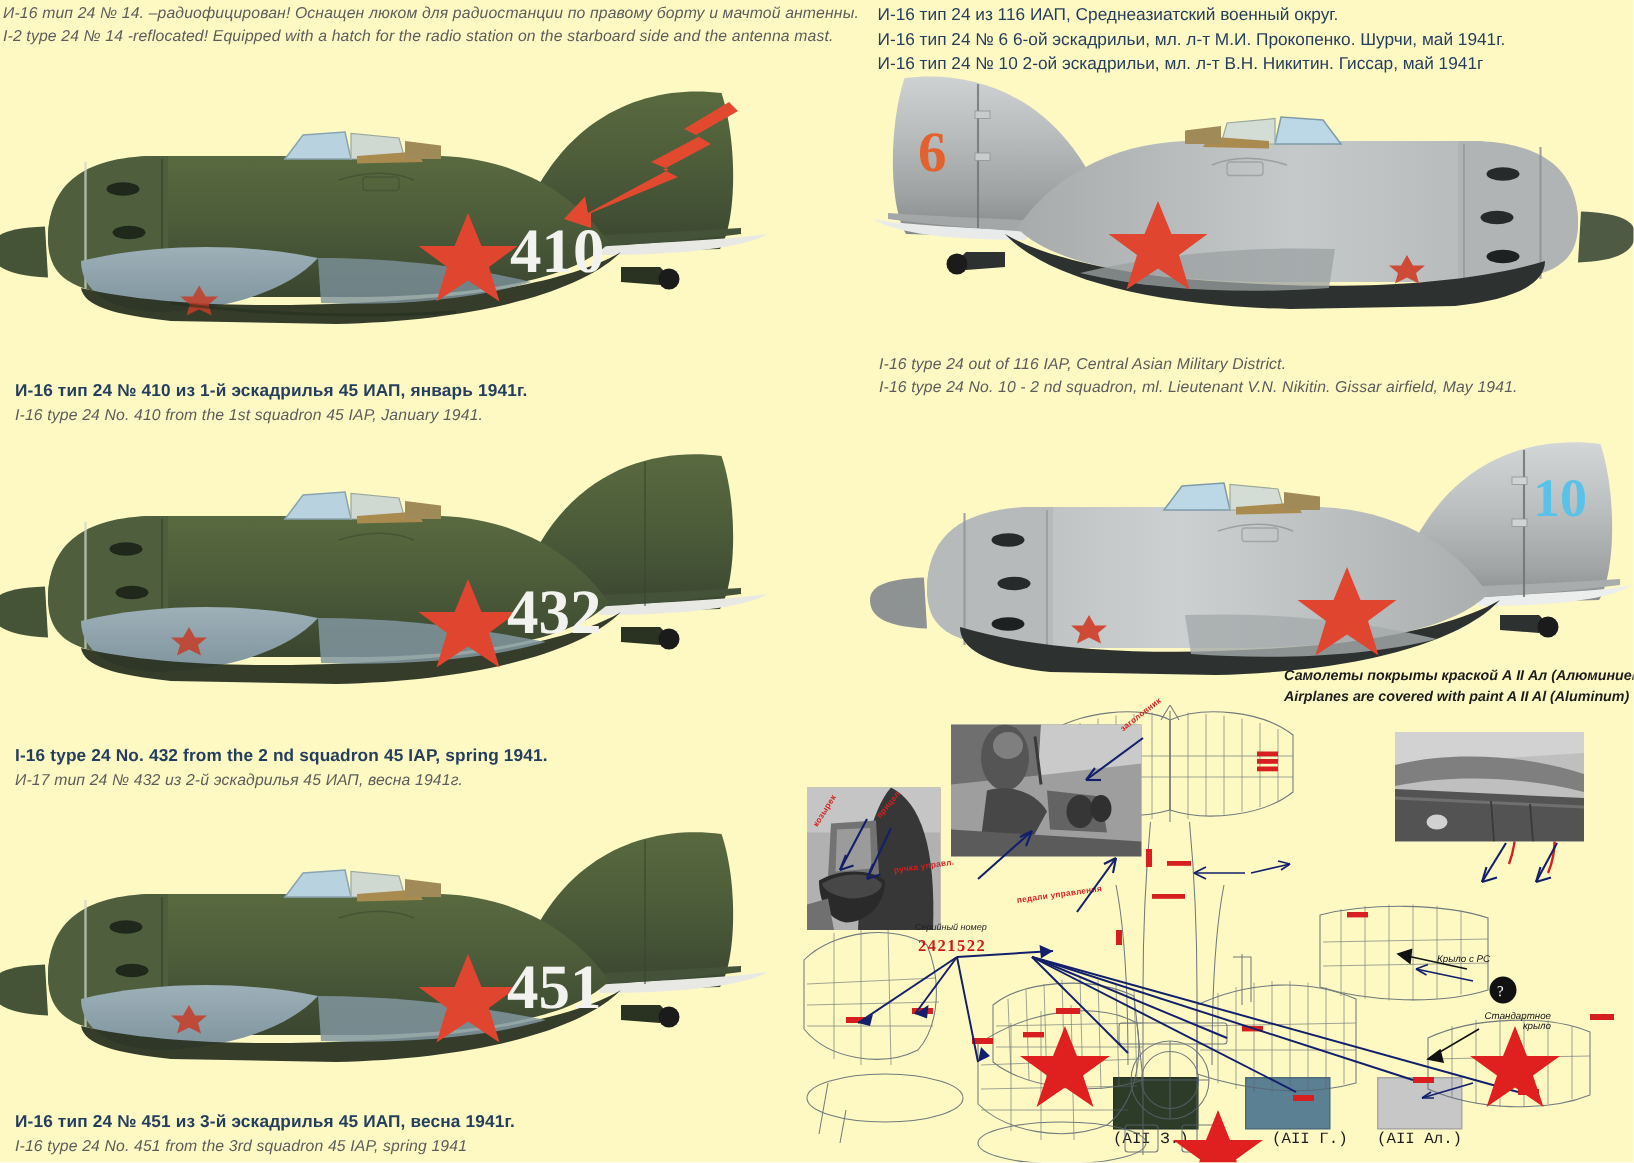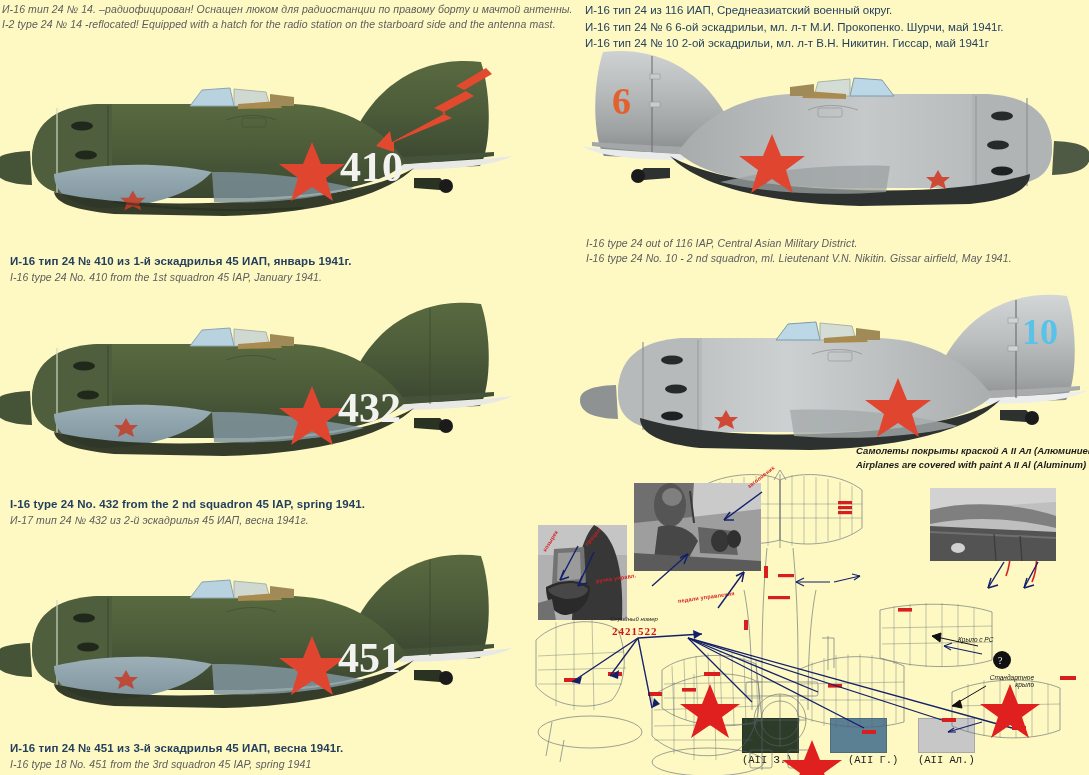--- a/index.html
+++ b/index.html
@@ -207,21 +207,21 @@
       <polygon points="132,122 136,129 144,129 138,134 140,141 132,137 124,141 126,134 120,129 128,129" fill="#c43c27" opacity=".85"></polygon>
       <polygon points="318,88 327,110 351,110 332,124 339,147 318,133 297,147 304,124 285,110 309,110" fill="#e0452f"></polygon>
       <text x="344" y="124" font-family="'Liberation Serif','DejaVu Serif',serif" font-size="42" font-weight="700" fill="#f2f2ee">451</text>
       <path d="M420 122 L 446 122 L 452 128 L 446 134 L 420 132 Z" fill="#2a3322"></path>
       <circle cx="452" cy="130" r="7" fill="#1b1b1b"></circle>
     </svg>
   </div>
 
   <div class="cap" style="left:10px;top:740px;">
     <div class="ru-b">И-16 тип 24 № 451 из 3-й эскадрилья 45 ИАП, весна 1941г.</div>
-    <div class="en-it">I-16 type 18 No. 451 from the 3rd squadron 45 IAP, spring 1941</div>
+    <div class="en-it">I-16 type 24 No. 451 from the 3rd squadron 45 IAP, spring 1941</div>
   </div>
 
   <div class="plane" style="left:580px;top:46px;">
     <svg width="510" height="185" viewBox="0 0 510 185">
       <defs>
         <linearGradient id="g-alu6" x1="0" y1="0" x2="0" y2="1">
           <stop offset="0" stop-color="#cfd2d3"></stop>
             <stop offset=".4" stop-color="#b6babb"></stop>
           <stop offset=".75" stop-color="#9ea2a3"></stop>
             <stop offset="1" stop-color="#85898a"></stop>

